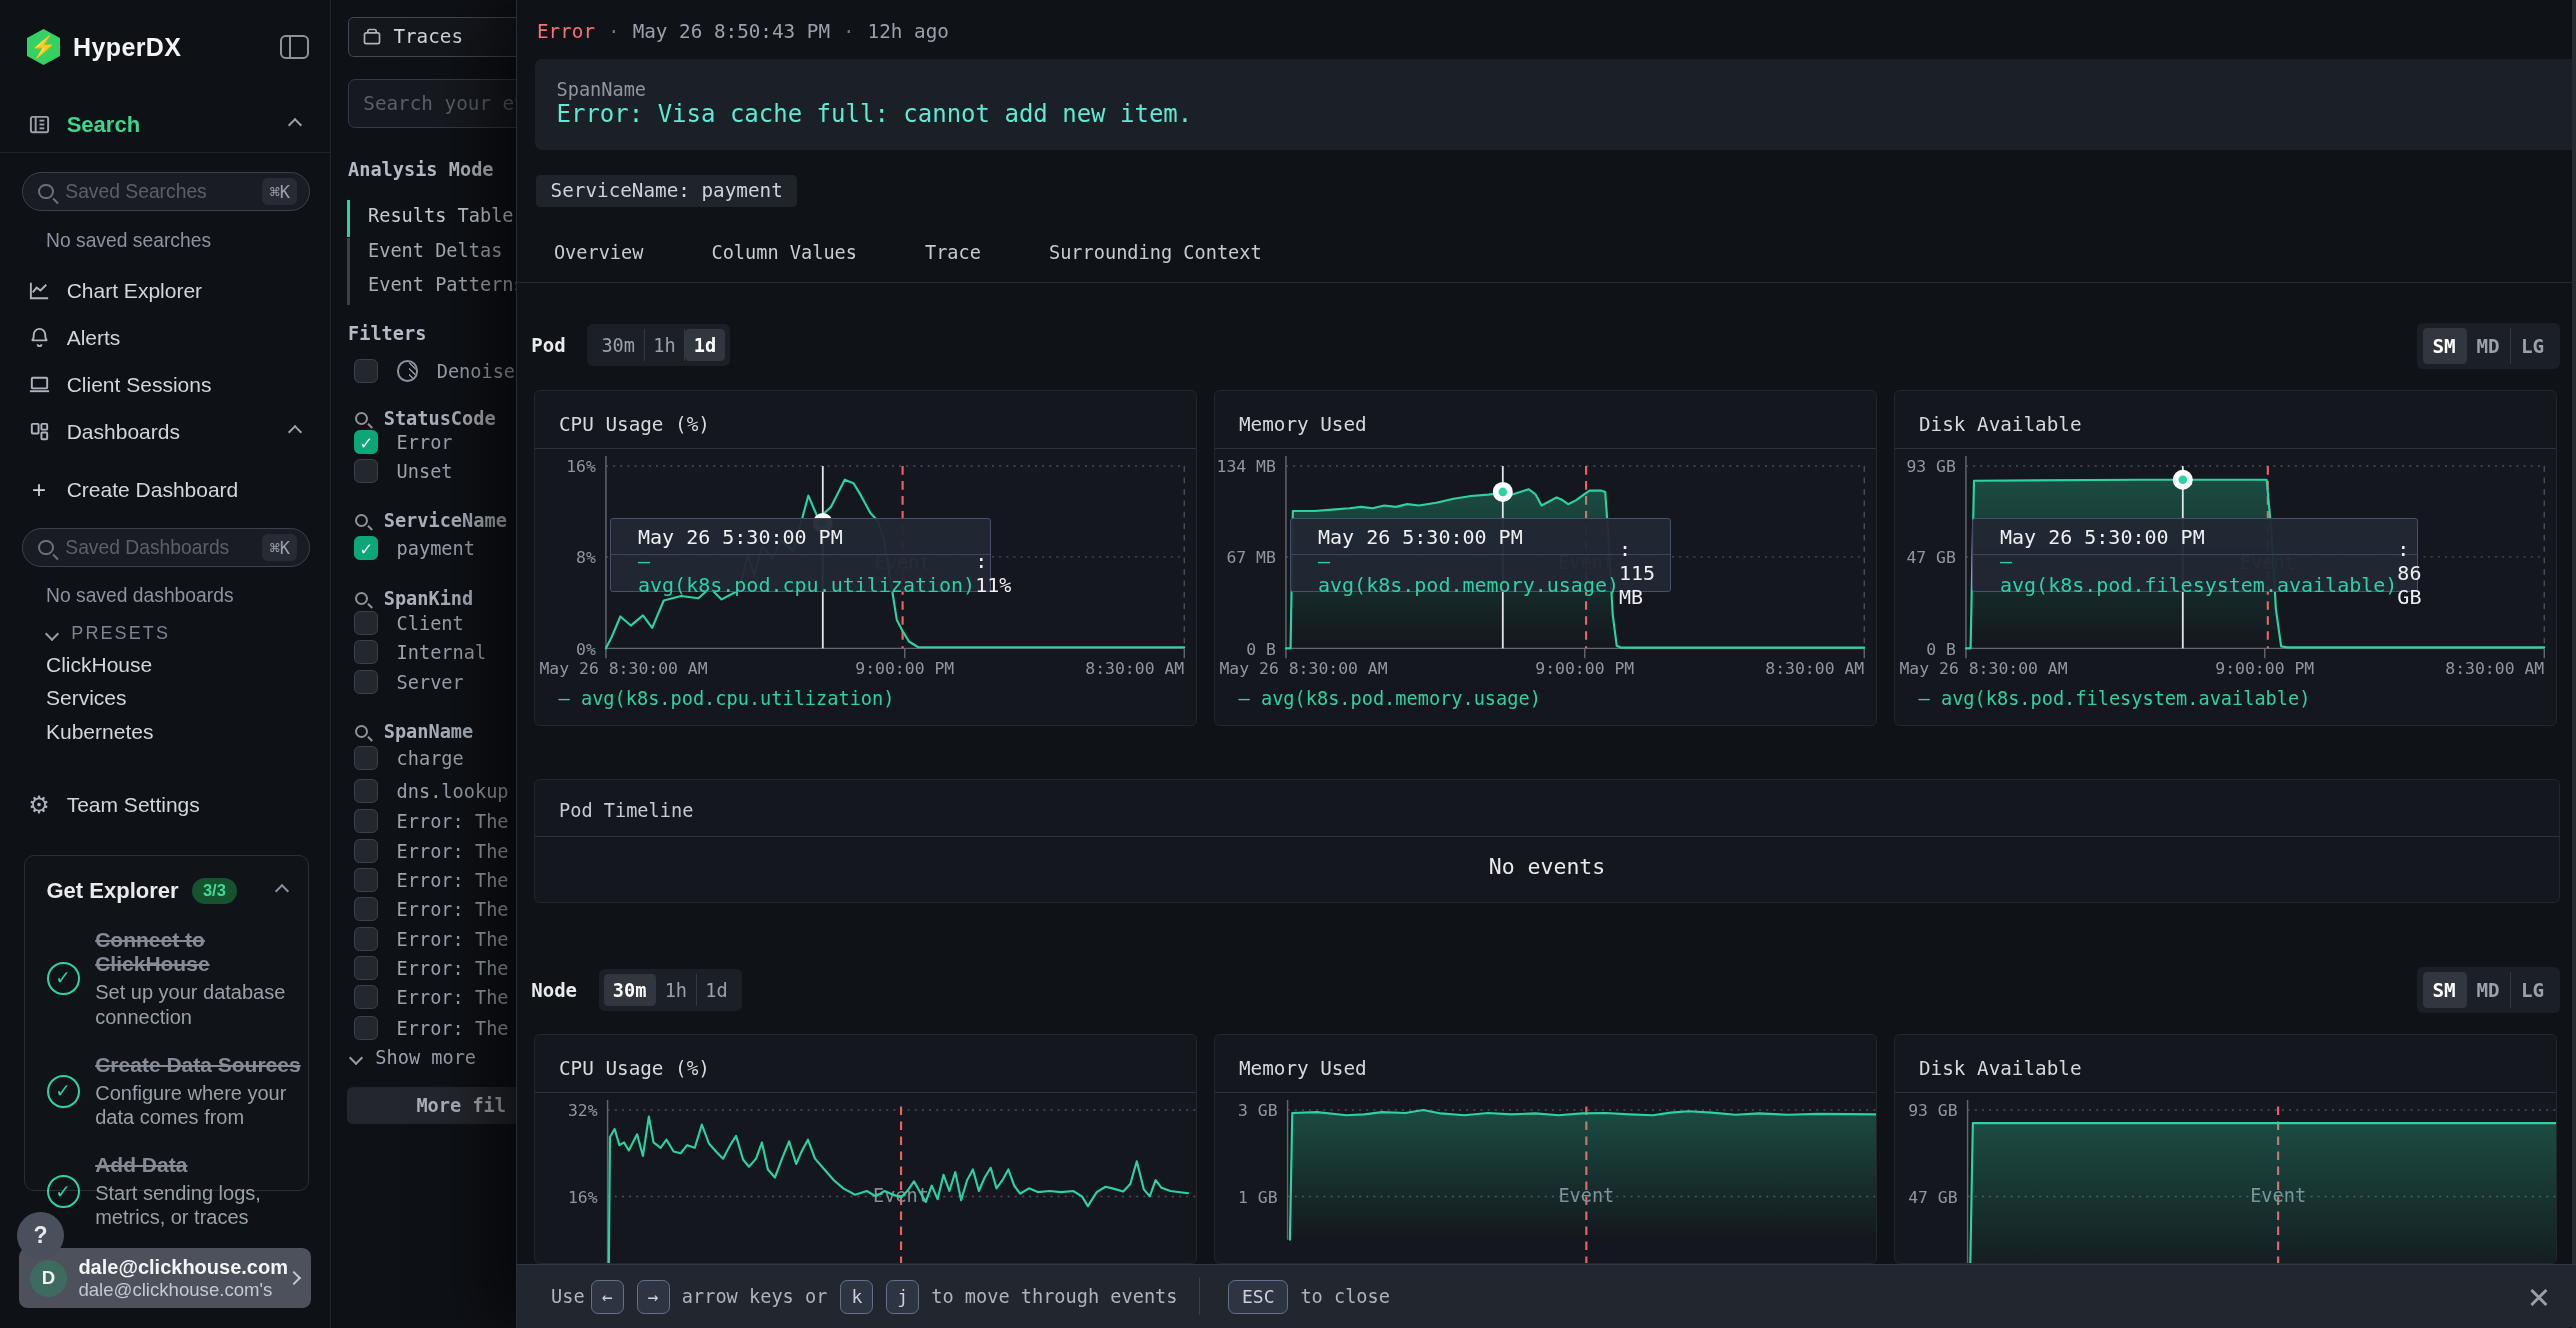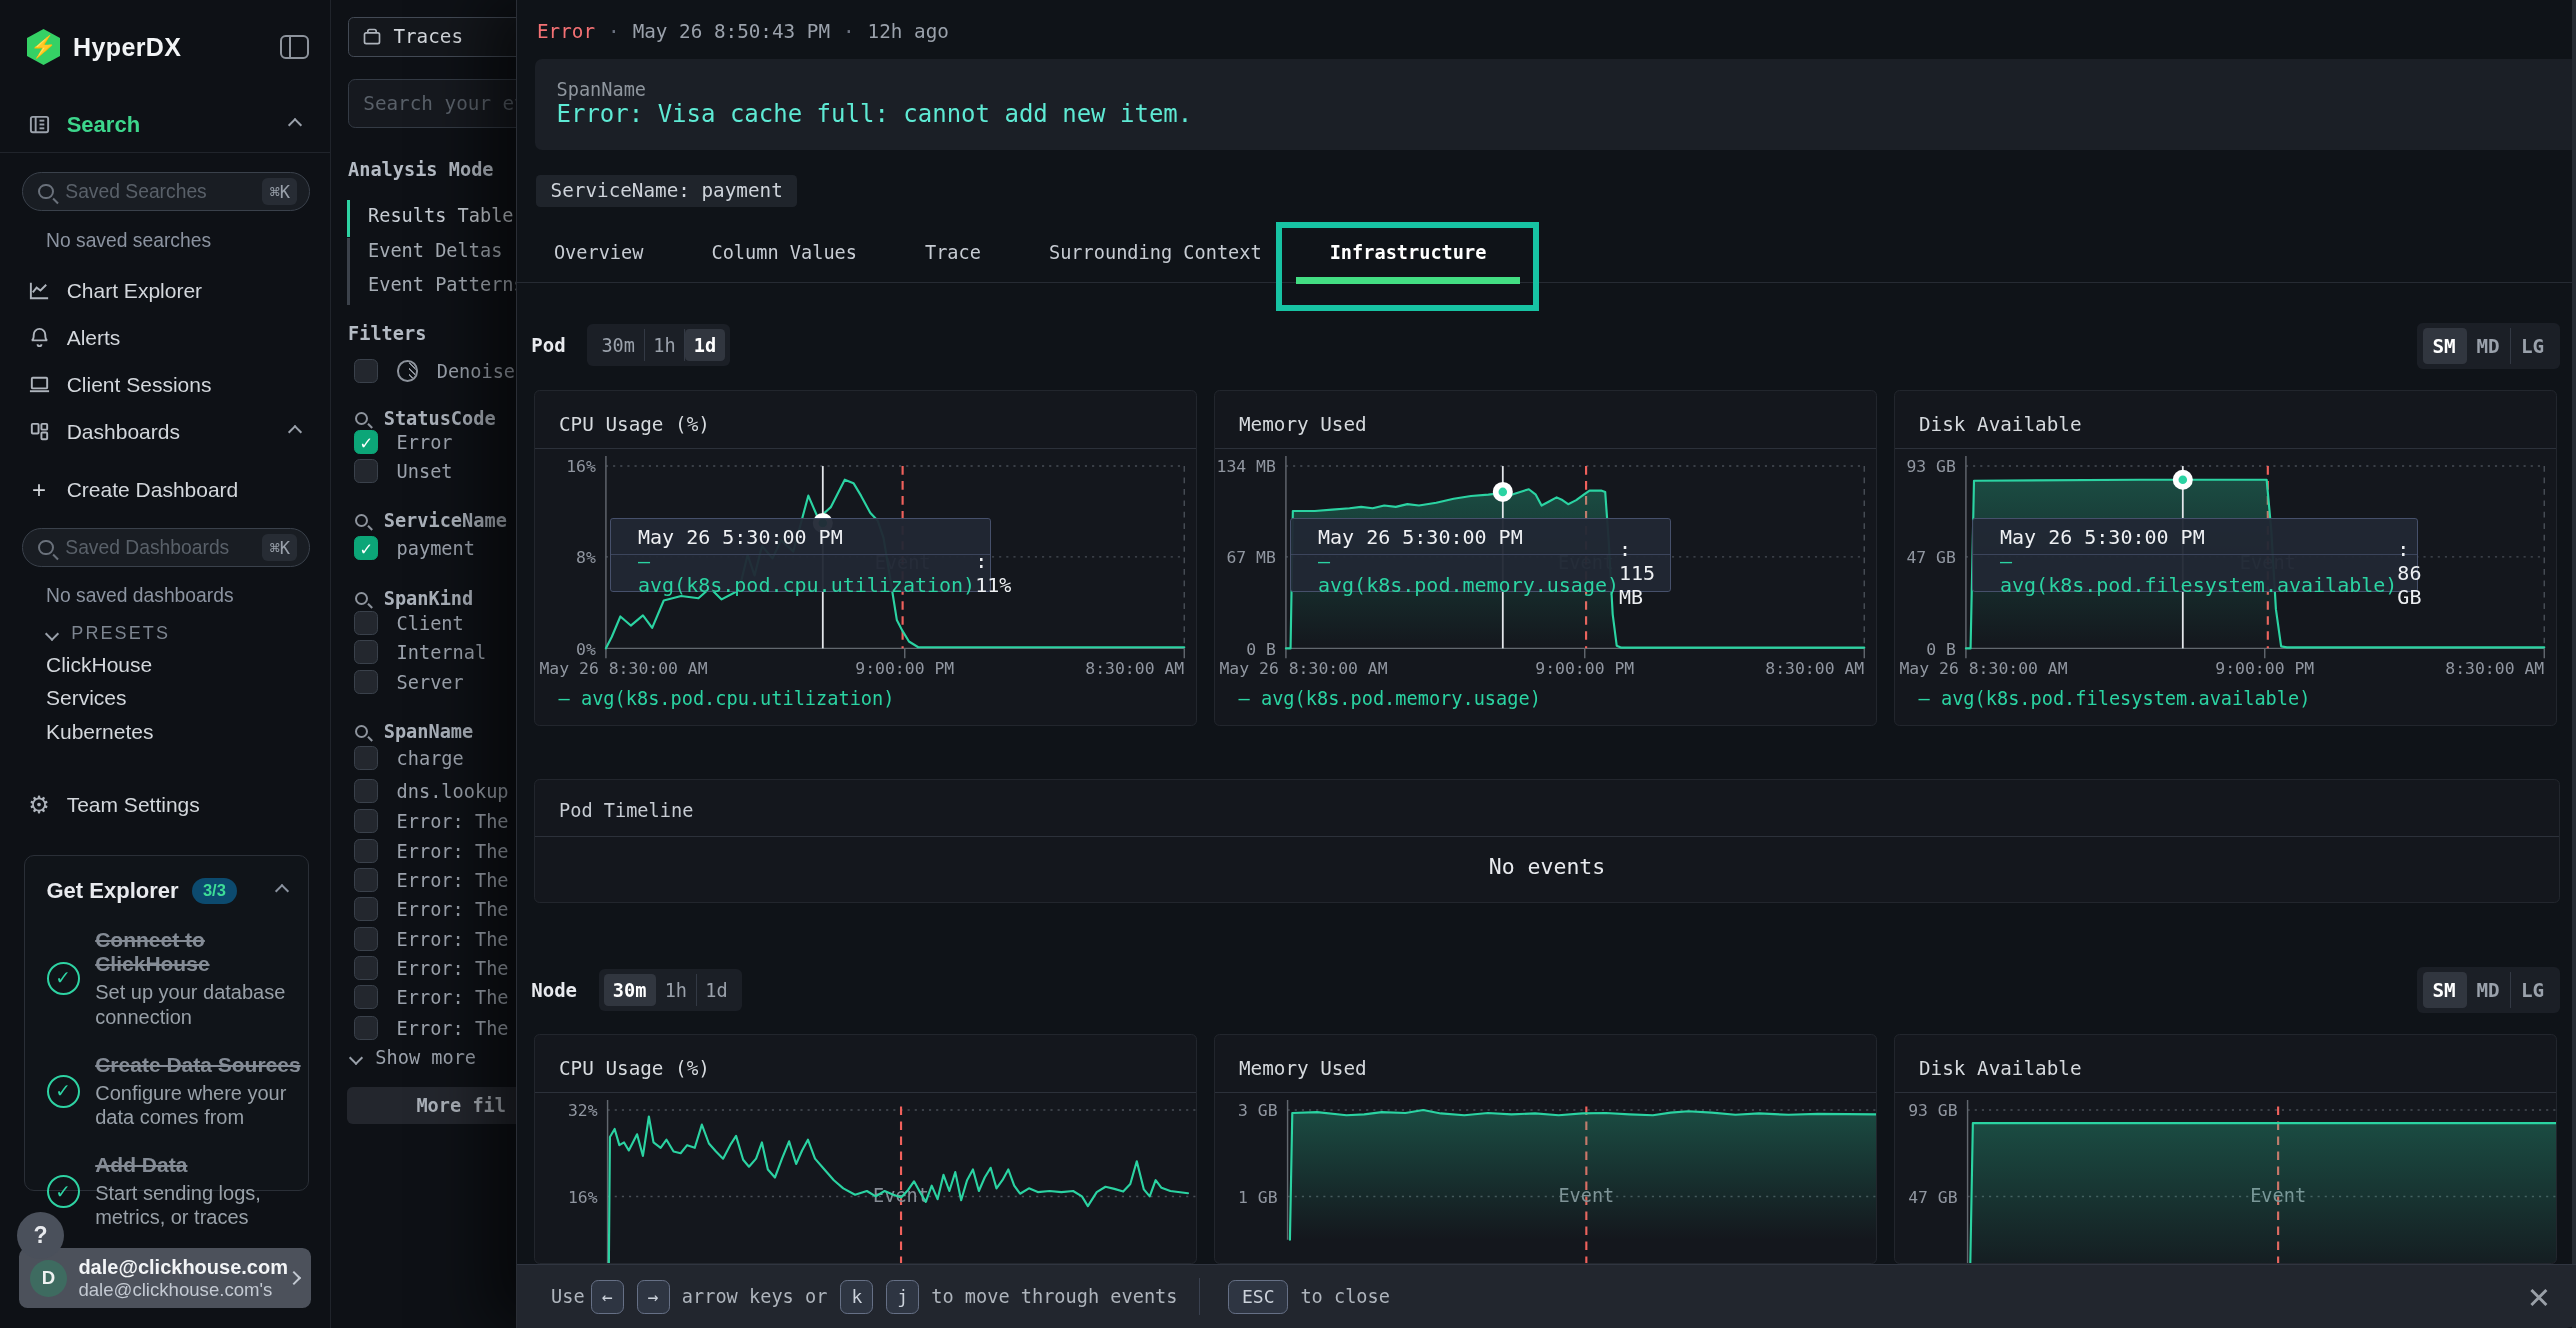--- a/index.html
+++ b/index.html
@@ -31,21 +31,21 @@
   .pill-input .search-glyph { width:15.7px; height:15.7px; border:2.1px solid #6a717b; border-radius:50%; position:relative; flex:none; }
   .pill-input .search-glyph::after { content:""; position:absolute; width:7.2px; height:2.1px; background:#6a717b; transform:rotate(45deg); left:12px; top:14.3px; }
   .pill-input .ph { margin-left:11.4px; font-size:19.3px; color:#596069; }
   .kbd-chip { margin-left:auto; background:#272c34; color:#9aa1ab; border-radius:5.7px; font-size:17px; padding:3.6px 7.2px; }
   .muted-line { position:absolute; font-size:19.3px; color:#8b93a0; }
   .presets-label { letter-spacing:2.1px; color:#7d8590; font-size:18px; }
   .preset-item { position:absolute; left:46px; font-size:21px; color:#d3d7dc; cursor:pointer; }
   .gs-card { position:absolute; left:24px; top:855px; width:285px; height:336px; border:0.7px solid #2a2f37; border-radius:10px; background:#101419; padding:21.5px; }
   .gs-head { display:flex; align-items:center; }
   .gs-title { font-size:22px; font-weight:bold; color:#e8eaee; }
-  .gs-badge { margin-left:13px; background:#0c4a6e; color:#3ddc97; font-size:16.5px; font-weight:bold; border-radius:13px; padding:3.6px 11.4px; }
+  .gs-badge { margin-left:13px; background:#14532d; color:#3ddc97; font-size:16.5px; font-weight:bold; border-radius:13px; padding:3.6px 11.4px; }
   .gs-item { display:flex; margin-top:24px; }
   .gs-check { width:33px; height:33px; border:2.1px solid #2ed3a3; border-radius:50%; color:#2ed3a3; font-size:18.6px; display:flex; align-items:center; justify-content:center; flex:none; margin-right:15.7px; align-self:center; }
   .gs-item-title { font-size:21px; font-weight:bold; color:#848b95; text-decoration:line-through; width:215px; line-height:1.18; }
   .gs-item-sub { font-size:20px; color:#98a0a8; width:222px; line-height:1.22; margin-top:2.9px; }
   .help-bubble { position:absolute; left:17px; top:1212px; width:47px; height:47px; border-radius:50%; background:#4a505b; color:#e8eaee; font-size:23px; font-weight:bold; display:flex; align-items:center; justify-content:center; z-index:5; }
   .user-chip { position:absolute; left:18.6px; top:1248px; width:292px; height:60px; background:rgba(94,100,112,.78); border-radius:8.6px; display:flex; align-items:center; padding:0 11.4px; z-index:4; }
   .avatar { width:37px; height:37px; border-radius:50%; background:#3e6b60; color:#eef2f1; font-size:18.6px; font-weight:bold; display:flex; align-items:center; justify-content:center; flex:none; }
   .user-texts { margin-left:11.4px; overflow:hidden; white-space:nowrap; }
   .user-name { font-size:20px; font-weight:bold; color:#f2f4f6; }
   .user-sub { font-size:18.6px; color:#c3c9d2; }
@@ -395,25 +395,20 @@
       <div class="span-value">Error: Visa cache full: cannot add new item.</div>
     </div>
 
     <div class="svc-chip">ServiceName: payment</div>
 
     <div class="tabs-row">
       <div class="tab">Overview</div>
       <div class="tab">Column Values</div>
       <div class="tab">Trace</div>
       <div class="tab">Surrounding Context</div>
-      <div class="tab active">
-        <span>Infrastructure</span>
-        <span class="tab-underline"></span>
-        <span class="anno-box" style="left:-19.3px"></span>
-      </div>
     </div>
 
     <div class="sect-row" style="top:322px">
       <span class="sect-title">Pod</span>
       <span class="range-group">
         <span class="range-chip">30m</span>
         <span class="range-chip">1h</span>
         <span class="range-chip active">1d</span>
       </span>
     </div>

